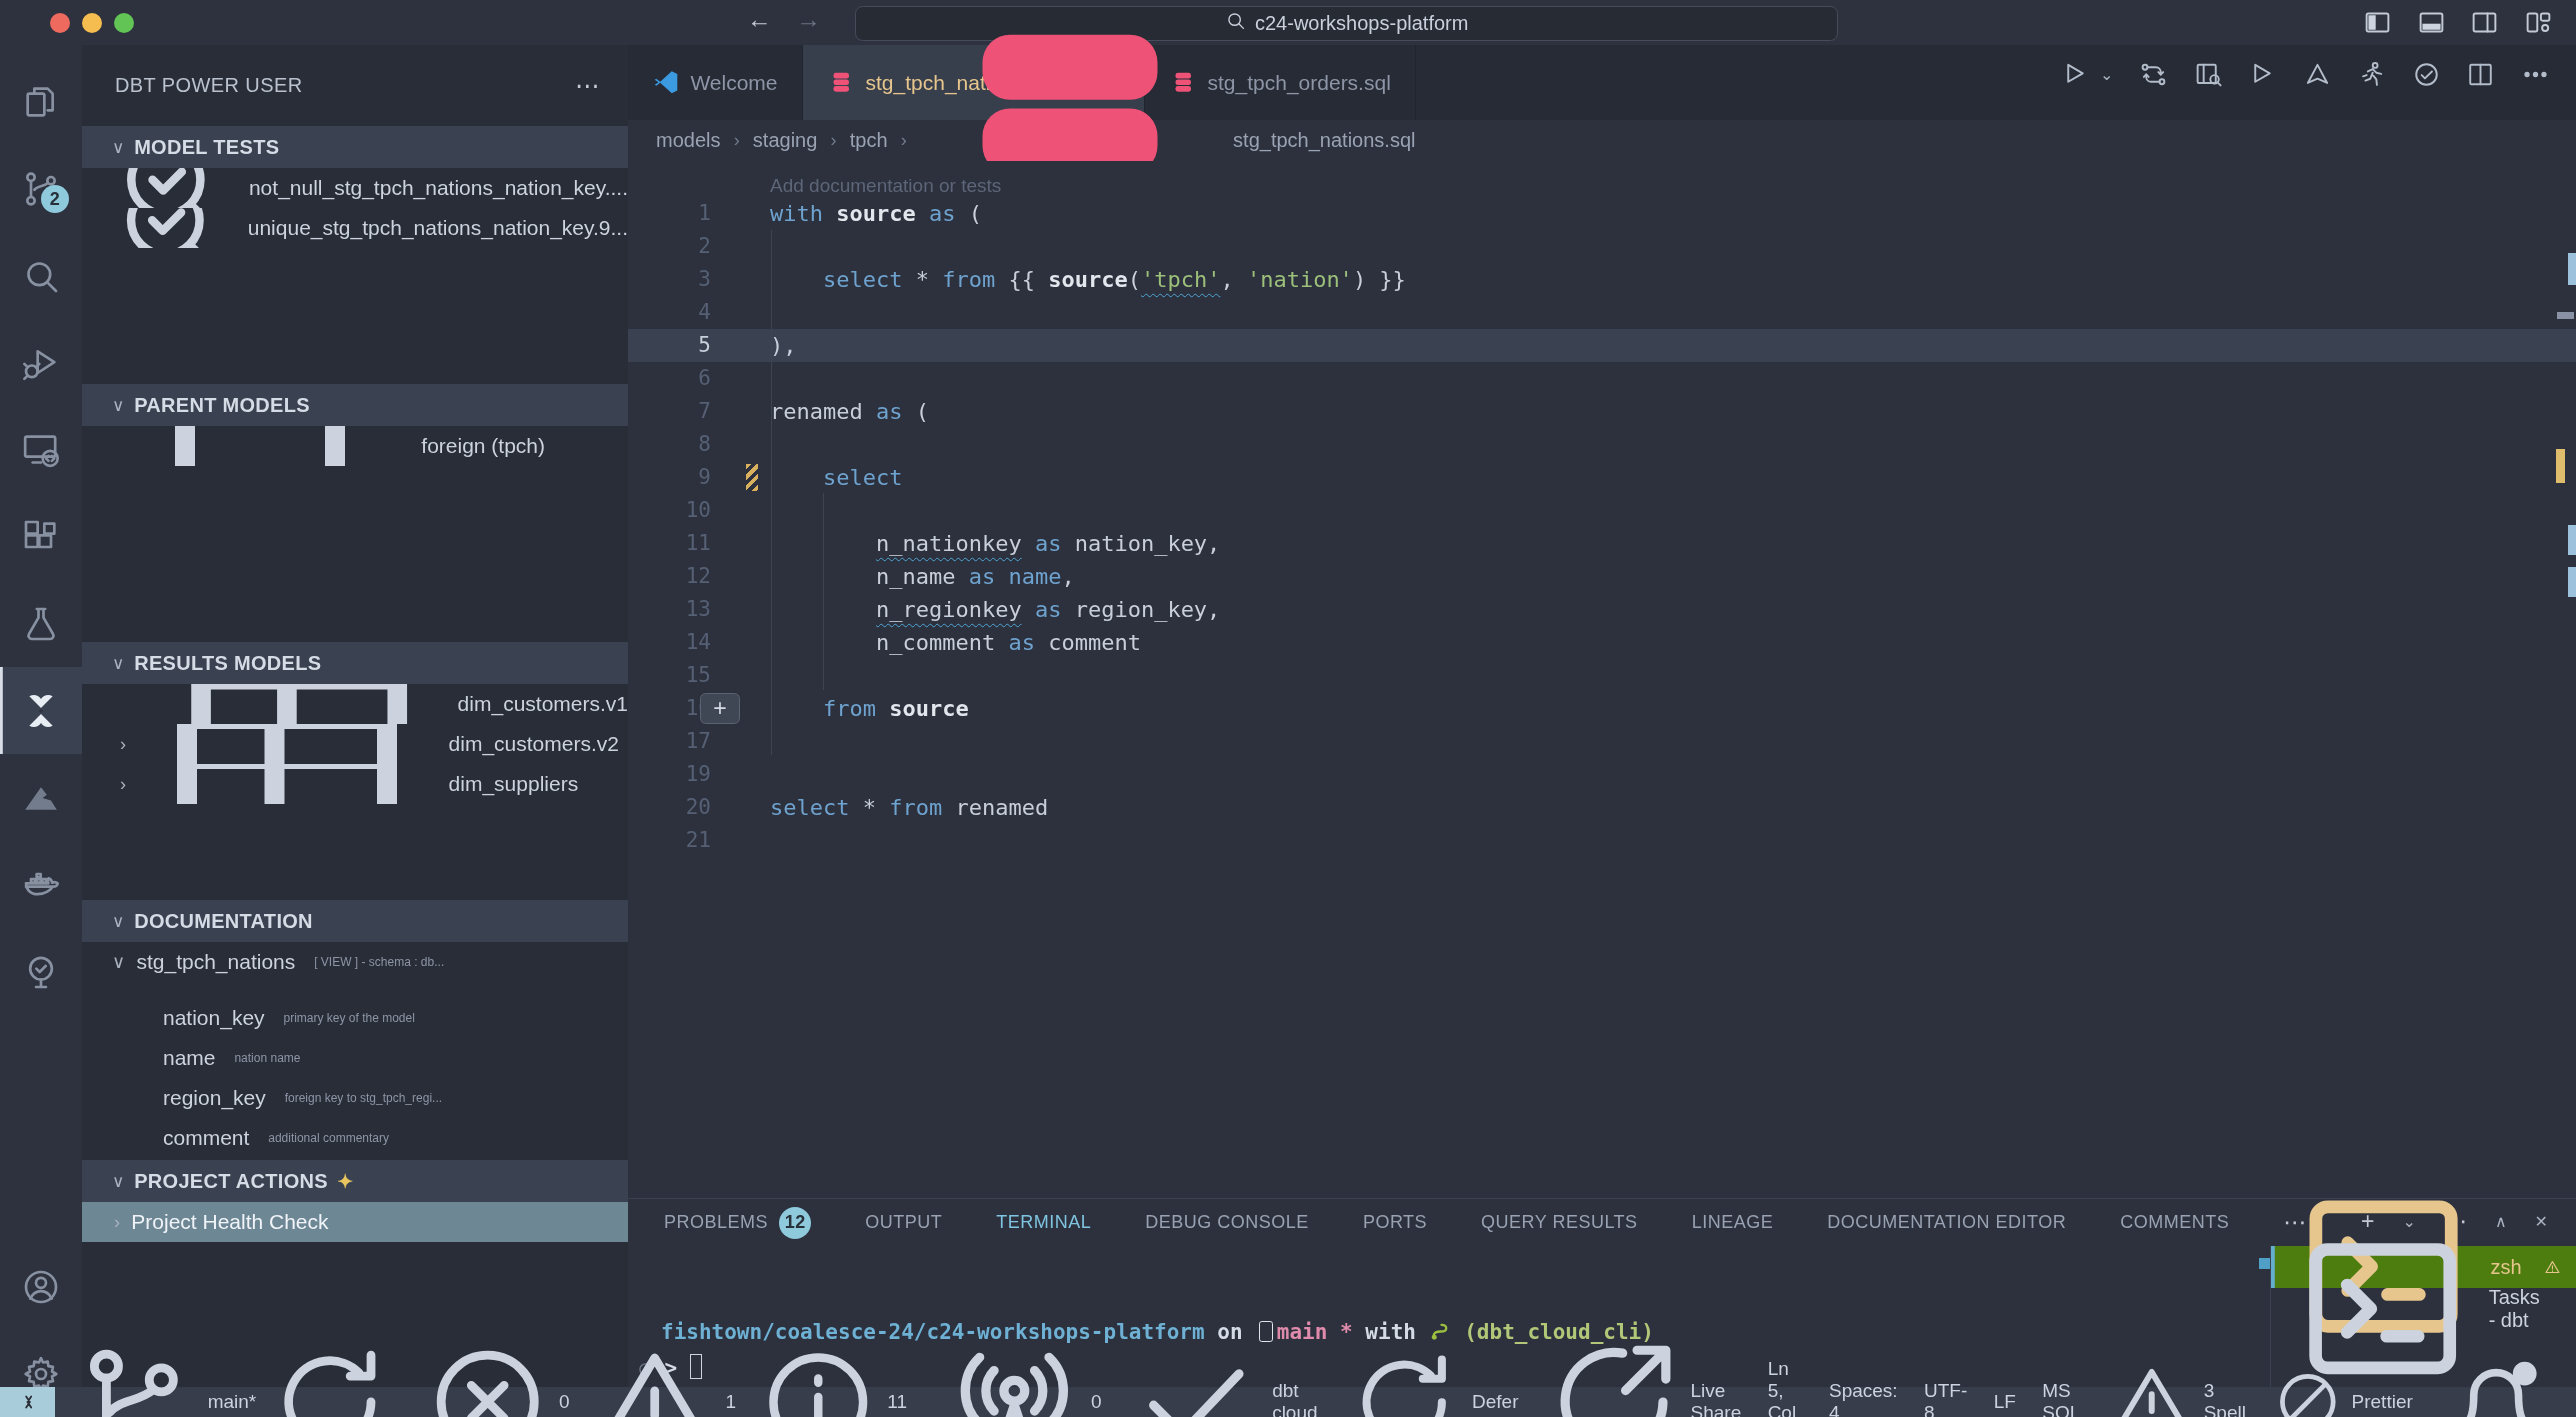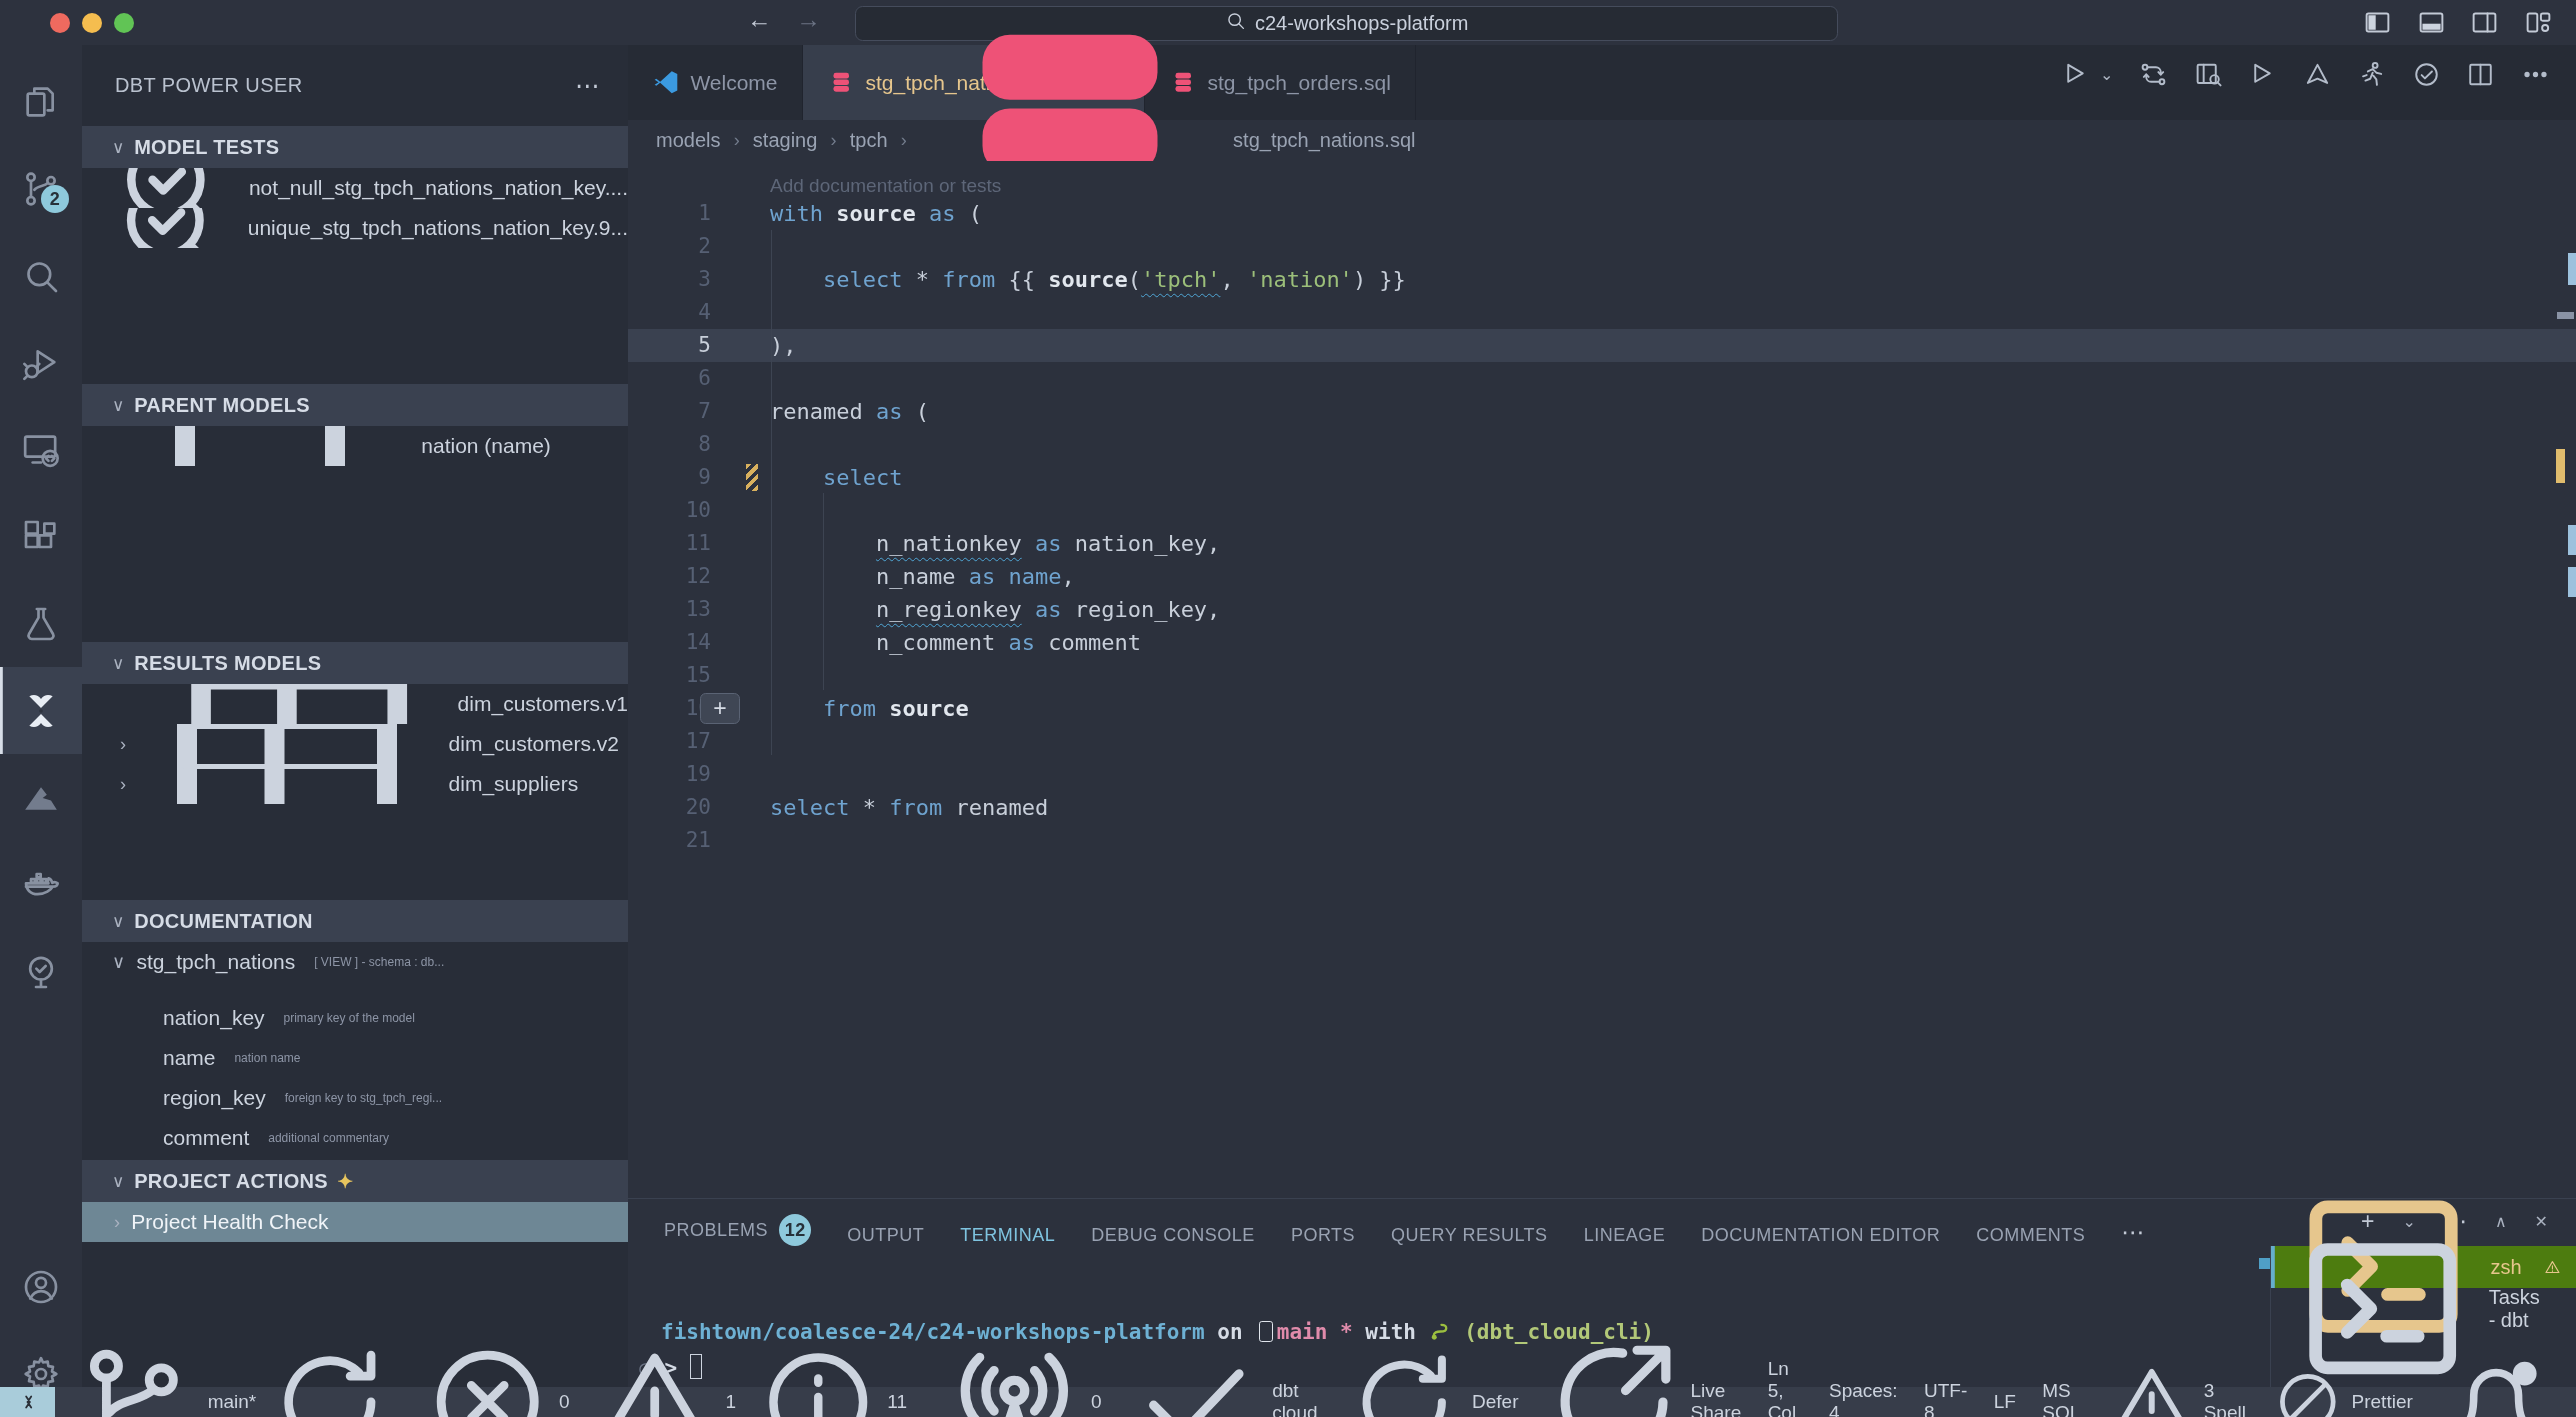--- a/index.html
+++ b/index.html
@@ -75,21 +75,21 @@
   .plus-btn { position:absolute; left:72px; top:0.9px; width:40px; height:31px; background:#3f4654; border:0.9px solid #5a6374;
     border-radius:5.7px; color:#d6dce6; font-size:23px; display:flex; align-items:center; justify-content:center;
     font-family:"Liberation Sans", sans-serif; }
   .iguide { position:absolute; width:0.9px; background:#3d4452; }
   
   .ruler-mark { position:absolute; }
 
   
   #panel { position:absolute; left:628px; right:0; bottom:30px; height:189px; background:var(--c-editor);
            border-top:1.9px solid #3a4150; }
-  #panel-tabs { height:47px; display:flex; align-items:flex-end; gap:36px; padding-left:36px;
+  #panel-tabs { height:47px; display:flex; align-items:center; gap:54px; padding-left:36px;
                 color:#99a2b2; font-size:18px; letter-spacing:0.5px; white-space:nowrap; }
   .ptab { display:flex; align-items:center; gap:11.3px; }
   .ptab.active { color:#7fc4e0; }
   .pbadge { background:var(--c-accent); color:#273039; min-width:32px; height:32px; border-radius:16px;
             font-size:18px; font-weight:bold; display:flex; align-items:center; justify-content:center; }
   #panel-actions { position:absolute; right:28px; top:9.4px; display:flex; gap:28px; align-items:center; color:#c3cad6; font-size:23px; }
   #panel-actions .small { font-size:16px; color:#aab2c0; }
   #terminal { position:absolute; left:0; top:47px; right:308px; bottom:0; font-family:"DejaVu Sans Mono", monospace;
               font-size:21px; color:#d5dbe5;text-align:center; }
   #term-line1 { position:absolute; left:33px; top:74px; white-space:pre; font-weight:bold; }
@@ -316,21 +316,21 @@
         <span class="chev">∨</span>
         <span>PARENT MODELS</span>
       </div>
       <div class="srow" style="padding-left: 28px;">
         <span style="display: inline-flex; align-items: center;">
           <svg viewBox="0 0 24 24" fill="none" stroke="currentColor" stroke-width="1.6" stroke-linecap="round" stroke-linejoin="round" style="width: 100%; height: 100%;">
             <ellipse cx="12" cy="6" rx="6" ry="2.6"></ellipse>
             <path d="M6 6v12c0 1.4 2.7 2.6 6 2.6s6-1.2 6-2.6V6"></path>
           </svg>
         </span>
-        <span>nation (name)</span>
+        <span>foreign (tpch)</span>
       </div>
     </div>
     <div class="section" style="top: 597px;">
       <div class="sec-header">
         <span class="chev">∨</span>
         <span>RESULTS MODELS</span>
       </div>
       <div class="srow" style="padding-left: 70px;">
         <span style="display: inline-flex; align-items: center;">
           <svg viewBox="0 0 24 24" fill="none" stroke="currentColor" stroke-width="1.6" stroke-linecap="round" stroke-linejoin="round" style="width: 100%; height: 100%;">

